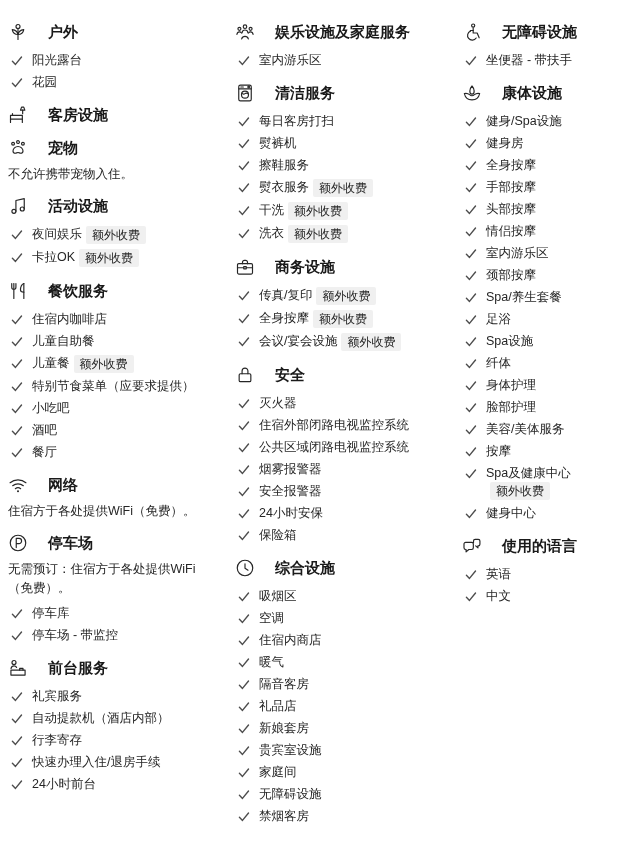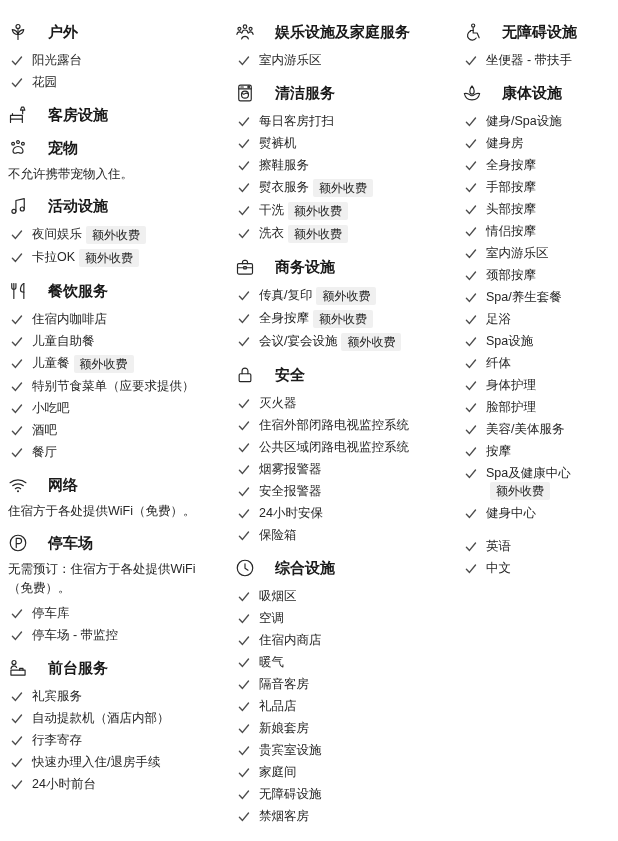--- a/index.html
+++ b/index.html
@@ -751,20 +751,29 @@
         <div class="row">
           <span class="chk">
             <svg viewBox="0 0 14 14" width="13" height="13" fill="none" stroke="#4d4d4d" stroke-width="1.5" stroke-linecap="round" stroke-linejoin="round" xmlns="http://www.w3.org/2000/svg">
               <path d="M2.6 7.8l3.3 3.4 6.5-8"></path>
             </svg>
           </span>
           <span><span class="lbl">健身中心</span></span>
         </div>
       </div>
       <div class="section">
+        <div class="sec-header">
+          <span class="ico">
+            <svg viewBox="0 0 24 24" width="20" height="20" fill="none" stroke="#262626" stroke-width="1.4" stroke-linecap="round" stroke-linejoin="round" xmlns="http://www.w3.org/2000/svg">
+              <path d="M13.8 8V6.1a2 2 0 0 1 2-2h3.7a2 2 0 0 1 2 2v3.8a2 2 0 0 1-2 2h-.4v2.4l-2.7-2.4"></path>
+              <path d="M4.4 7.6h7.2a2 2 0 0 1 2 2v4.6a2 2 0 0 1-2 2H8.2L4.9 19v-2.8h-.5a2 2 0 0 1-2-2V9.6a2 2 0 0 1 2-2z"></path>
+            </svg>
+          </span>
+          <span class="sec-title">使用的语言</span>
+        </div>
         <div class="row">
           <span class="chk">
             <svg viewBox="0 0 14 14" width="13" height="13" fill="none" stroke="#4d4d4d" stroke-width="1.5" stroke-linecap="round" stroke-linejoin="round" xmlns="http://www.w3.org/2000/svg">
               <path d="M2.6 7.8l3.3 3.4 6.5-8"></path>
             </svg>
           </span>
           <span><span class="lbl">英语</span></span>
         </div>
         <div class="row">
           <span class="chk">

